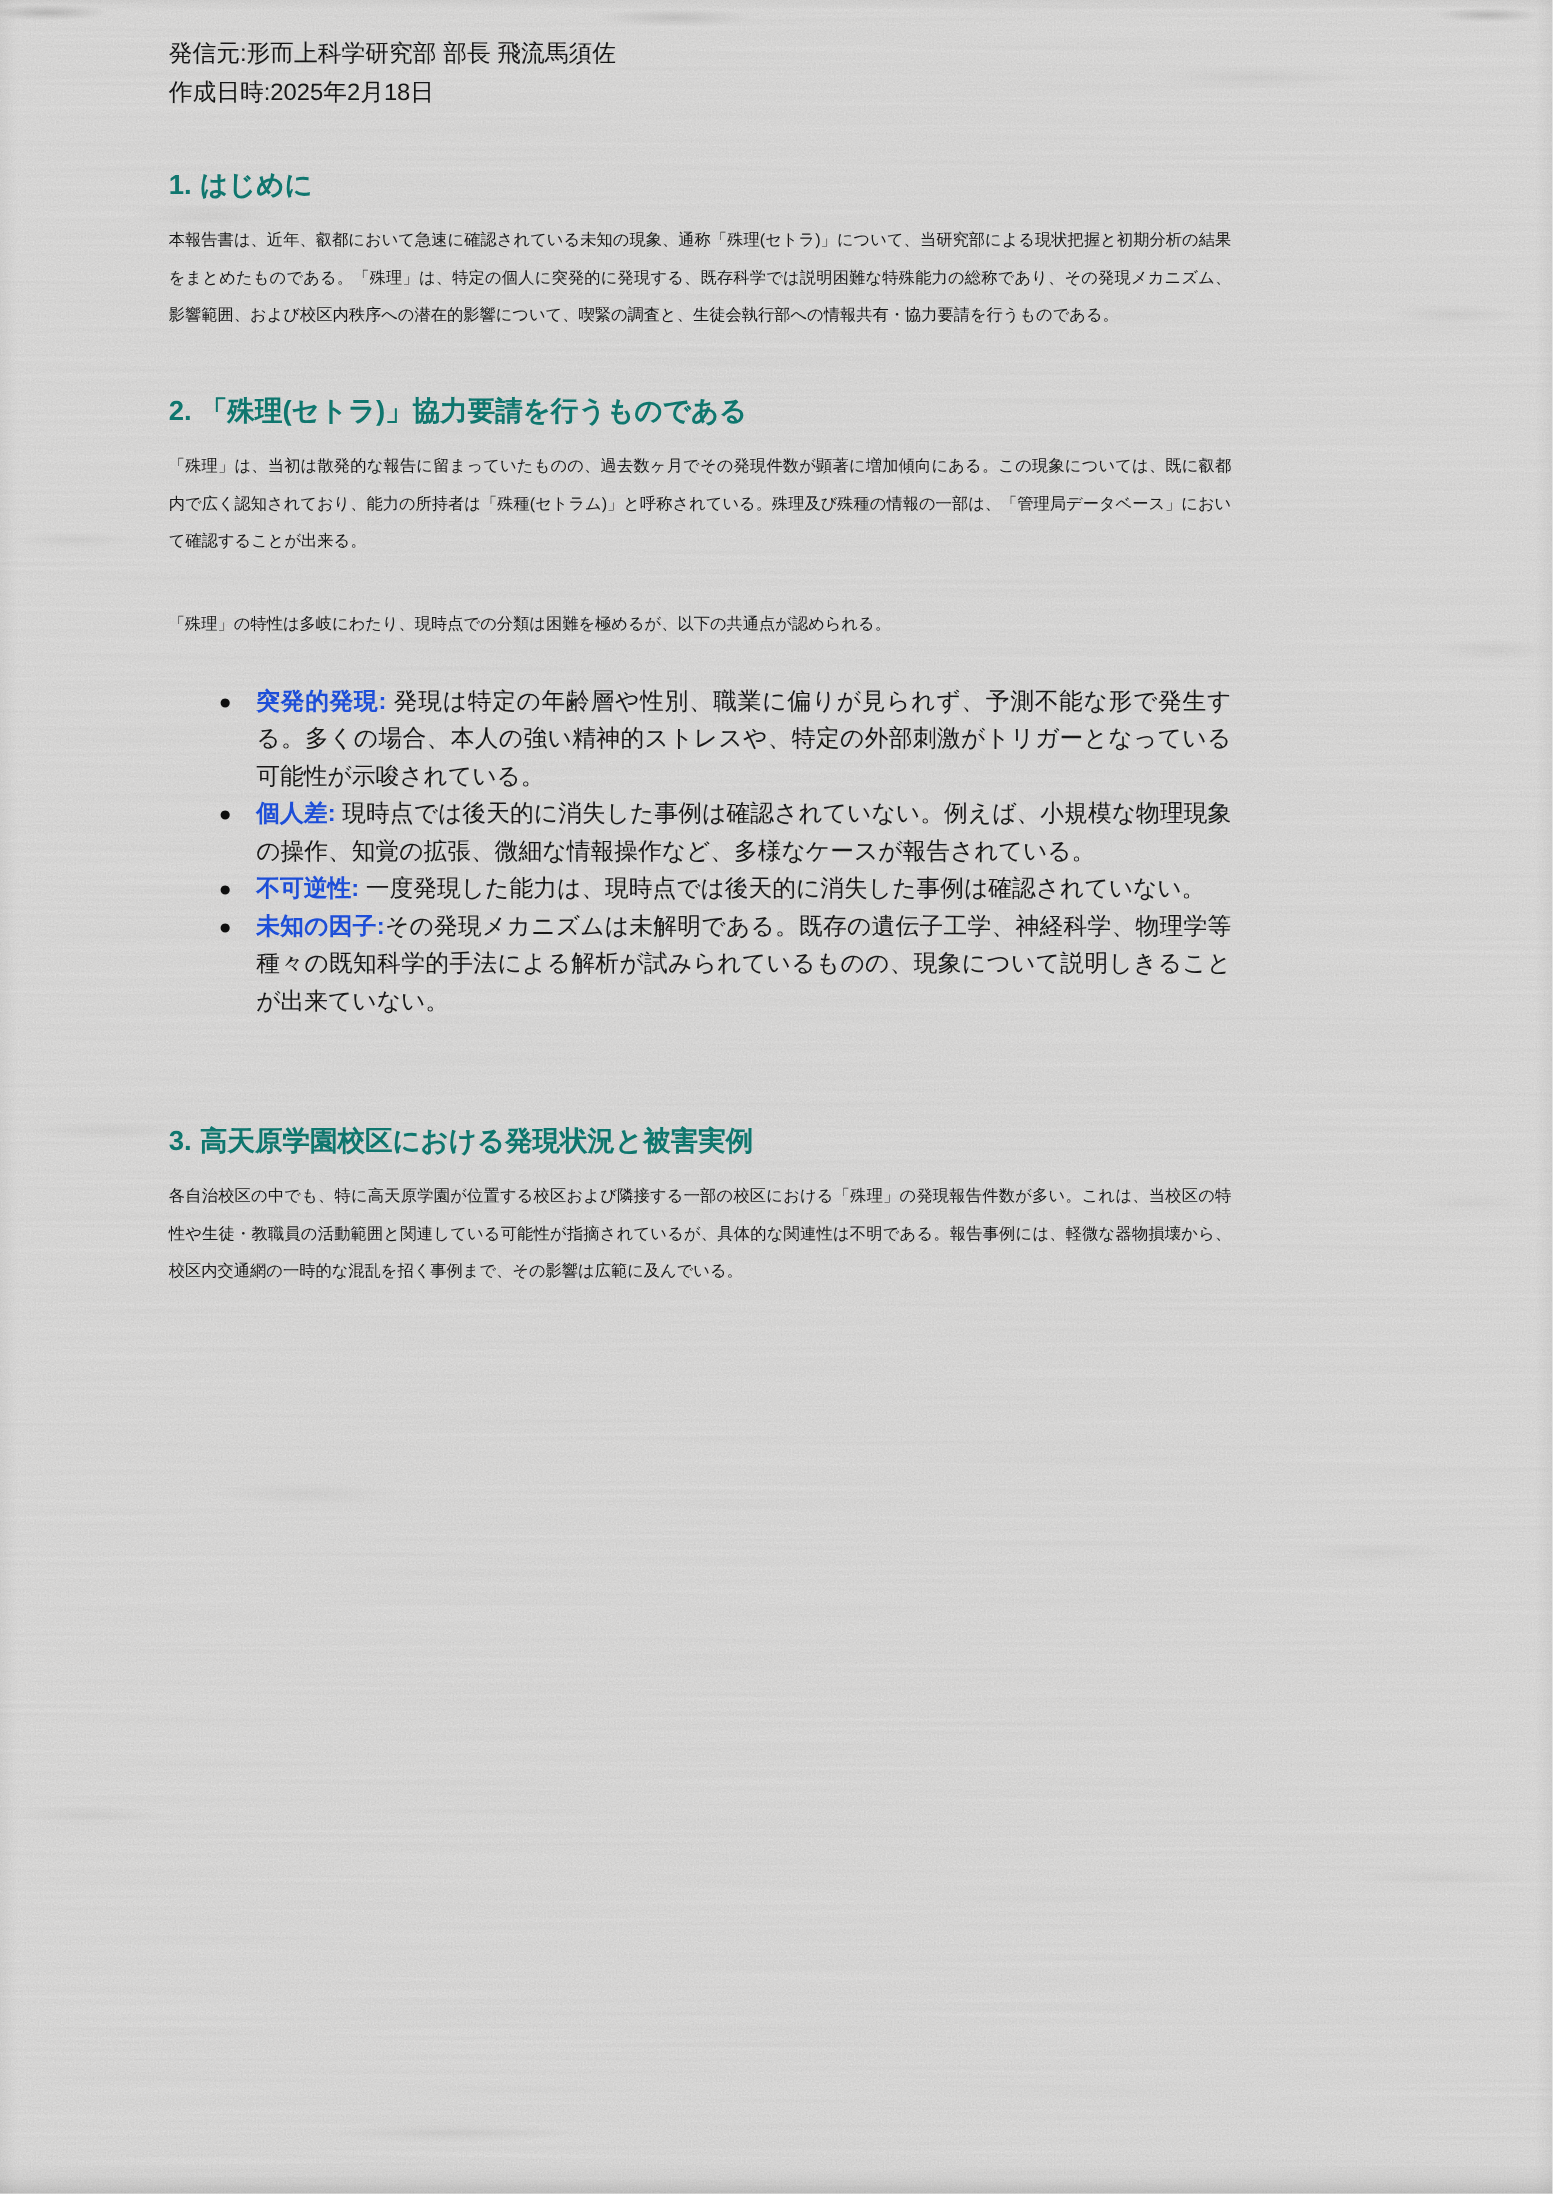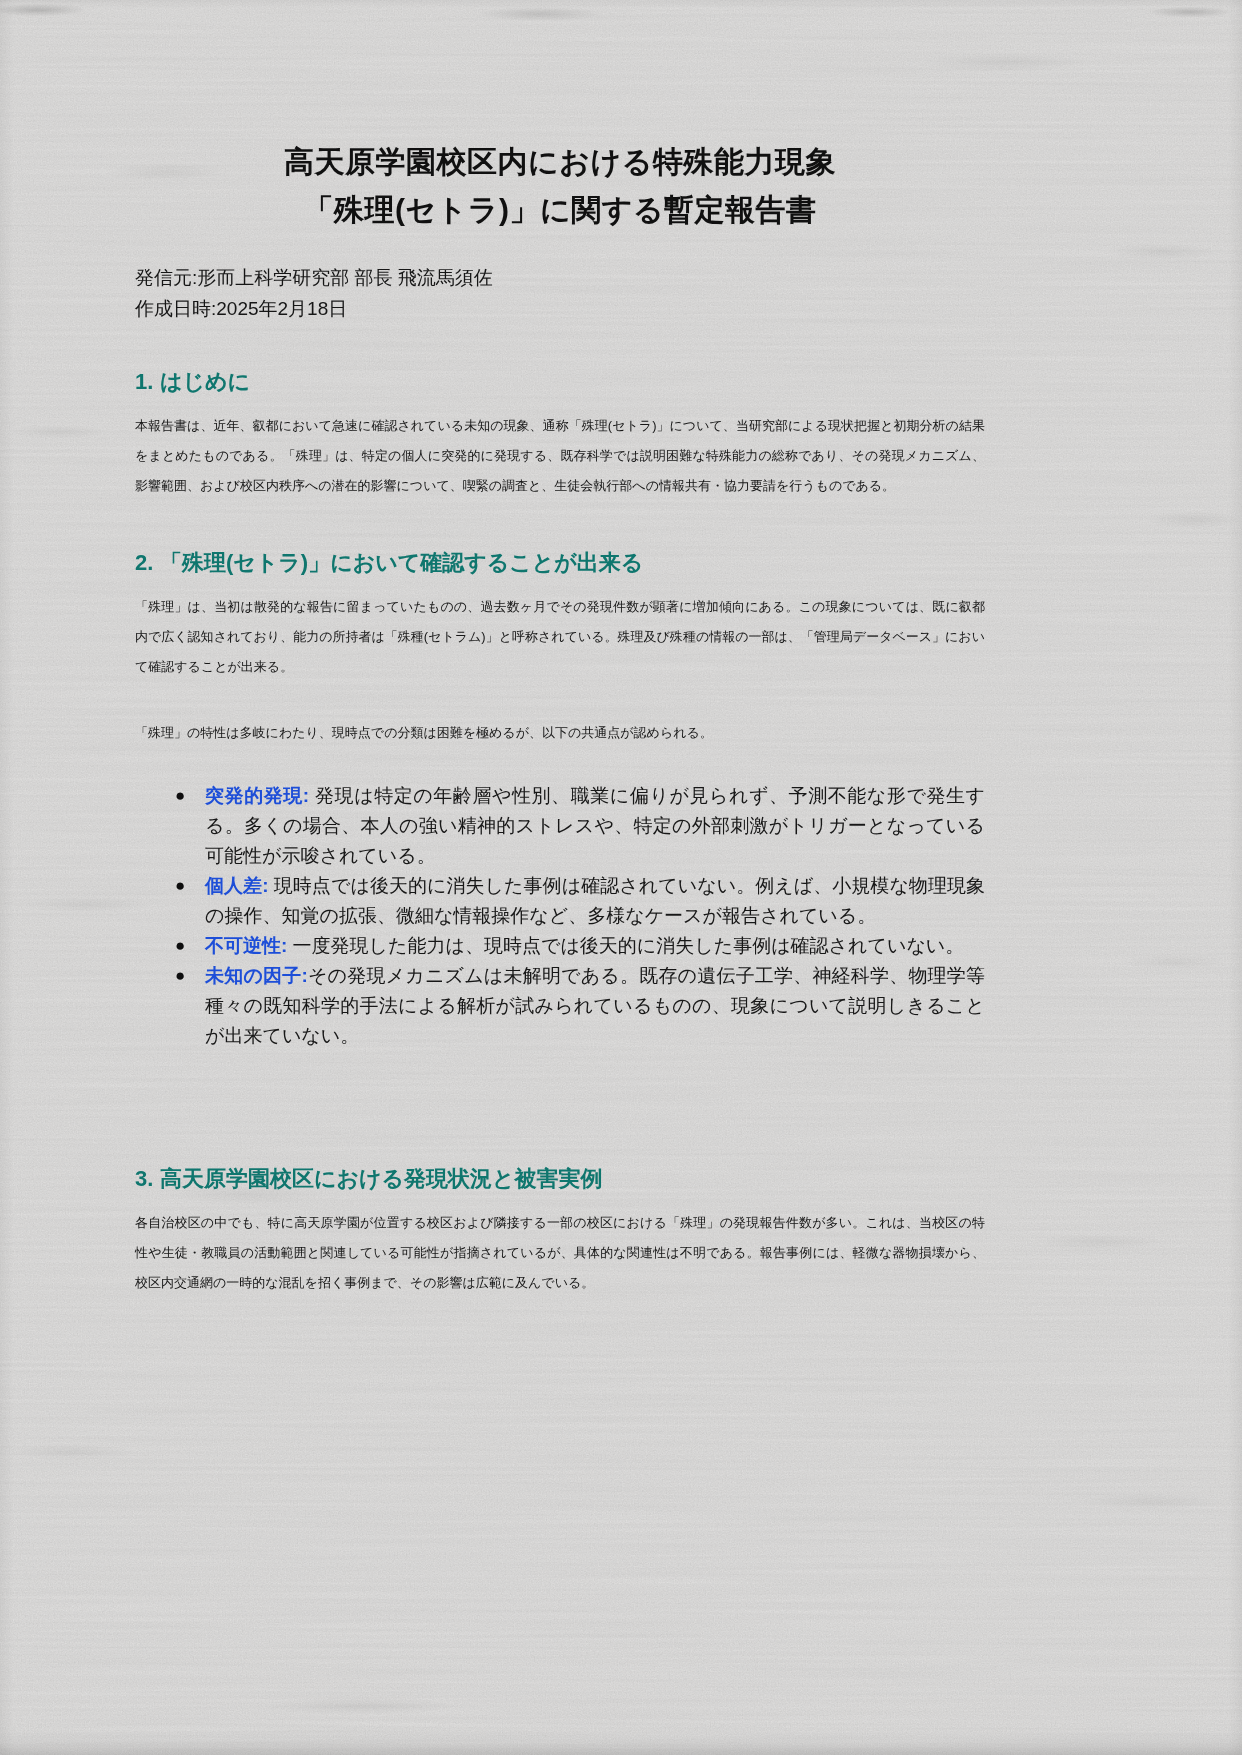--- a/index.html
+++ b/index.html
@@ -50,21 +50,21 @@
   .meta{
     margin-top:28px;
     text-align:left;
     font-size:19px;line-height:31px;color:#161616;
   }
   h2.sec-heading{
     margin:0;font-size:22px;line-height:32px;font-weight:bold;color:#0f766e;
   }
   .sec1 h2{margin-top:42px;}
   .sec2 h2{margin-top:46px;}
-  .sec3 h2{margin-top:112px;}
+  .sec3 h2{margin-top:80px;}
   .sec-num{margin-right:0.3em;}
   p.body-text{
     margin:13px 0 0 0;
     font-size:13px;line-height:30px;
     text-align:justify;
     color:#171717;
   }
   p.body-text.follow{margin-top:36px;}
   ul.bullet-list{
     list-style:none;
@@ -97,40 +97,36 @@
     <filter id="streaks">
       <feTurbulence type="fractalNoise" baseFrequency="0.004 0.28" numOctaves="2" seed="4" stitchTiles="stitch"></feTurbulence>
       <feColorMatrix type="matrix" values="0 0 0 0 0.2  0 0 0 0 0.2  0 0 0 0 0.2  0.05 0.05 0.05 0 0"></feColorMatrix>
     </filter>
     <rect width="1242" height="1755" filter="url(#grain)"></rect>
     <rect width="1242" height="1755" filter="url(#streaks)"></rect>
   </svg>
 
   <div class="content">
 
-    <h1 class="report-title">
-      <span class="t-line">高天原学園校区内における特殊能力現象</span>
-      <span class="t-line">「殊理(セトラ)」に関する暫定報告書</span>
-    </h1>
 
     <div class="meta">
       <div>発信元:形而上科学研究部 部長 飛流馬須佐</div>
       <div>作成日時:2025年2月18日</div>
     </div>
 
     <section class="sec1">
       <h2 class="sec-heading">
         <span class="sec-num">1.</span><span>はじめに</span>
       </h2>
       <p class="body-text">本報告書は、近年、叡都において急速に確認されている未知の現象、通称「殊理(セトラ)」について、当研究部による現状把握と初期分析の結果をまとめたものである。「殊理」は、特定の個人に突発的に発現する、既存科学では説明困難な特殊能力の総称であり、その発現メカニズム、影響範囲、および校区内秩序への潜在的影響について、喫緊の調査と、生徒会執行部への情報共有・協力要請を行うものである。</p>
     </section>
 
     <section class="sec2">
       <h2 class="sec-heading">
-        <span class="sec-num">2.</span><span>「殊理(セトラ)」において確認することが出来る</span>
+        <span class="sec-num">2.</span><span>「殊理(セトラ)」協力要請を行うものである</span>
       </h2>
       <p class="body-text">「殊理」は、当初は散発的な報告に留まっていたものの、過去数ヶ月でその発現件数が顕著に増加傾向にある。この現象については、既に叡都内で広く認知されており、能力の所持者は「殊種(セトラム)」と呼称されている。殊理及び殊種の情報の一部は、「管理局データベース」において確認することが出来る。</p>
       <p class="body-text follow">「殊理」の特性は多岐にわたり、現時点での分類は困難を極めるが、以下の共通点が認められる。</p>
 
       <ul class="bullet-list">
         <li>
           <span class="bullet-dot">●</span><span class="b-term">突発的発現: </span><span>発現は特定の年齢層や性別、職業に偏りが見られず、予測不能な形で発生する。多くの場合、本人の強い精神的ストレスや、特定の外部刺激がトリガーとなっている可能性が示唆されている。</span>
         </li>
         <li>
           <span class="bullet-dot">●</span><span class="b-term">個人差: </span><span>現時点では後天的に消失した事例は確認されていない。例えば、小規模な物理現象の操作、知覚の拡張、微細な情報操作など、多様なケースが報告されている。</span>

